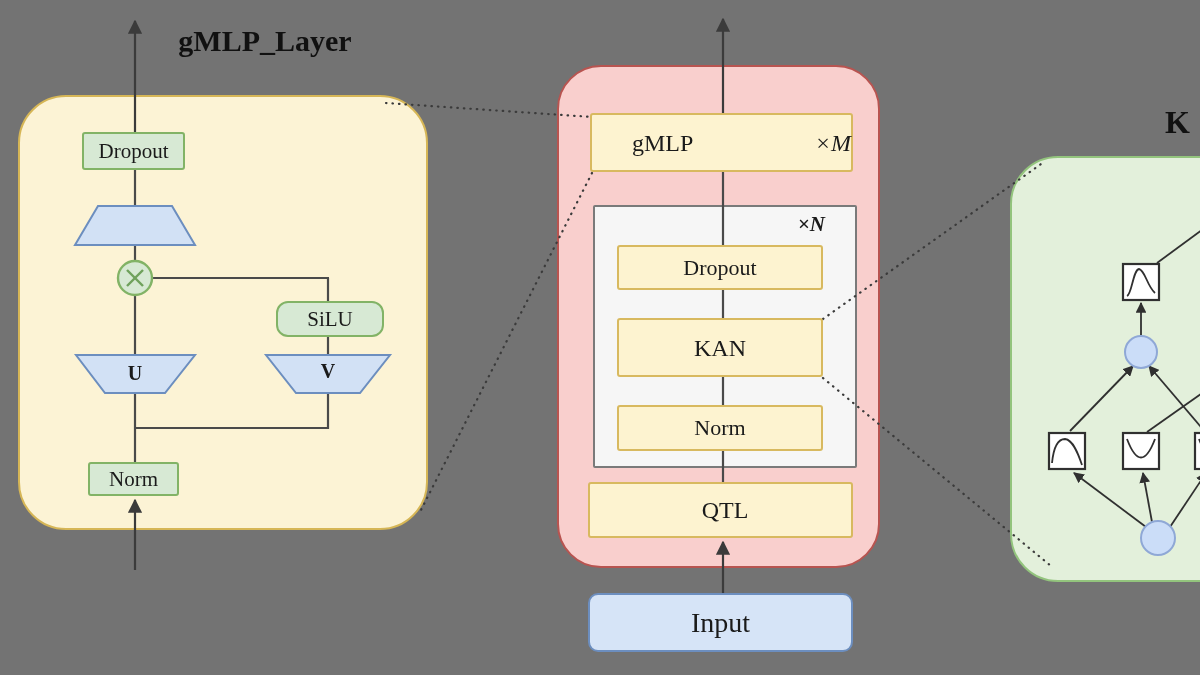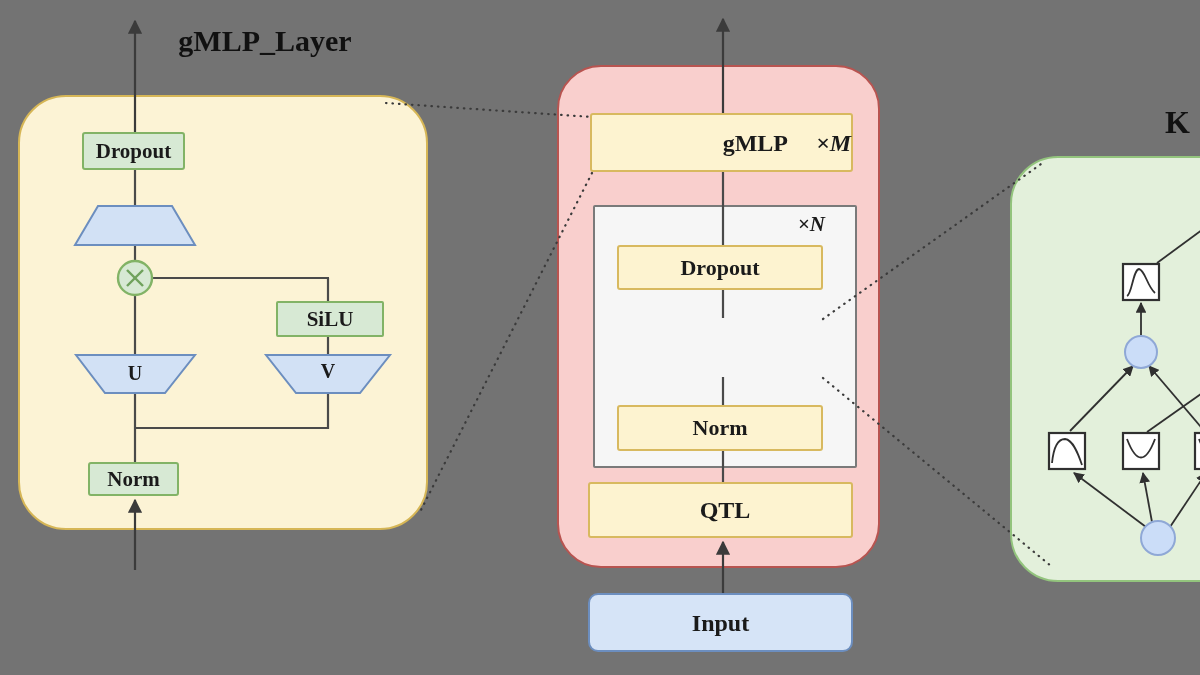--- a/index.html
+++ b/index.html
@@ -7,21 +7,21 @@
     position:relative;width:1200px;height:675px;overflow:hidden;background:#737373;
     font-family:"Liberation Serif","DejaVu Serif",serif;
   }
   .panel{position:absolute;box-sizing:border-box;border:2px solid;}
   .panel-yellow{background:#FCF3D5;border-color:#D6B656;border-radius:48px;}
   .panel-red{background:#F9CFCD;border-color:#B85450;border-radius:44px;}
   .panel-gray{background:#F6F6F6;border-color:#7A7A7A;border-radius:2px;}
   .panel-green{background:#E3F0DB;border-color:#93C47D;border-radius:48px;}
   .box{
     position:absolute;box-sizing:border-box;border:2px solid;display:flex;
-    align-items:center;justify-content:center;font-weight:700;color:#1a1a1a;
+    align-items:center;justify-content:center;font-weight:400;color:#1a1a1a;
     line-height:1;
   }
   .yellow-box{background:#FDF3D0;border-color:#D8B95F;border-radius:3px;}
   .green-box{background:#D7E9D4;border-color:#82B366;border-radius:3px;}
   .blue-box{background:#D6E4F7;border-color:#6C8EBF;border-radius:10px;}
   .title{position:absolute;font-weight:700;color:#111;white-space:nowrap;}
   .shape-label{
     position:absolute;display:flex;align-items:center;justify-content:center;
     font-weight:700;color:#1a1a1a;background:transparent;
   }
@@ -118,28 +118,29 @@
       </g>
       <circle cx="1141" cy="352" r="16" fill="#CBDDF8" stroke="#8FA8D6" stroke-width="2"></circle>
       <circle cx="1158" cy="538" r="17" fill="#CBDDF8" stroke="#8FA8D6" stroke-width="2"></circle>
     </g>
   </svg>
 
   <div class="title layer-boxes" style="left:140px;top:24px;width:250px;text-align:center;font-size:30px;">gMLP_Layer</div>
   <div class="title layer-boxes" style="left:1165px;top:104px;width:60px;font-size:32px;">K</div>
 
   <div class="box green-box layer-boxes" style="left:82px;top:132px;width:103px;height:38px;font-size:21px;">Dropout</div>
-  <div class="box green-box layer-boxes" style="left:276px;top:301px;width:108px;height:36px;font-size:21px;border-radius:2px;">SiLU</div>
+  <div class="box green-box layer-boxes" style="left:276px;top:301px;width:108px;height:36px;font-size:21px;border-radius:12px;">SiLU</div>
   <div class="box green-box layer-boxes" style="left:88px;top:462px;width:91px;height:34px;font-size:21px;">Norm</div>
   <div class="shape-label layer-boxes" style="left:110px;top:360px;width:50px;height:26px;font-size:20px;">U</div>
   <div class="shape-label layer-boxes" style="left:303px;top:358px;width:50px;height:26px;font-size:20px;">V</div>
 
-  <div class="box yellow-box layer-boxes" style="left:590px;top:113px;width:263px;height:59px;font-size:24px;gap:28px;padding-left:32px;justify-content:flex-end;">
+  <div class="box yellow-box layer-boxes" style="left:590px;top:113px;width:263px;height:59px;font-size:24px;gap:28px;padding-left:40px;justify-content:space-between;">
     <span>gMLP</span>
     <span class="mult">×M</span>
   </div>
   <div class="shape-label mult layer-boxes" style="left:765px;top:210px;width:60px;height:28px;font-size:21px;justify-content:flex-end;">×N</div>
   <div class="box yellow-box layer-boxes" style="left:617px;top:245px;width:206px;height:45px;font-size:22px;">Dropout</div>
+  <div class="box yellow-box layer-boxes" style="left:617px;top:318px;width:206px;height:59px;font-size:24px;">KAN</div>
   <div class="box yellow-box layer-boxes" style="left:617px;top:405px;width:206px;height:46px;font-size:22px;">Norm</div>
   <div class="box yellow-box layer-boxes" style="left:588px;top:482px;width:265px;height:56px;font-size:24px;padding-left:9px;">QTL</div>
-  <div class="box blue-box layer-boxes" style="left:588px;top:593px;width:265px;height:59px;font-size:24px;">Input</div>
+  <div class="box blue-box layer-boxes" style="left:588px;top:593px;width:265px;height:59px;font-size:28px;">Input</div>
 
 </div>
 
 </body></html>

